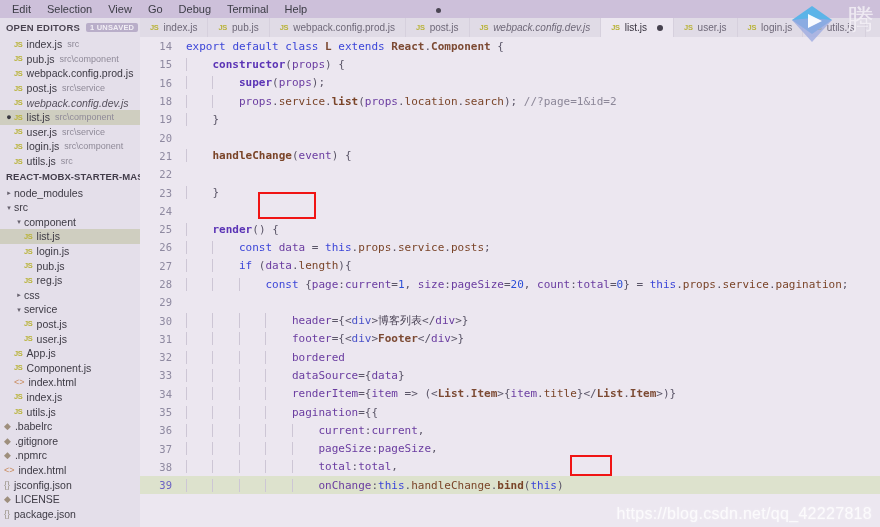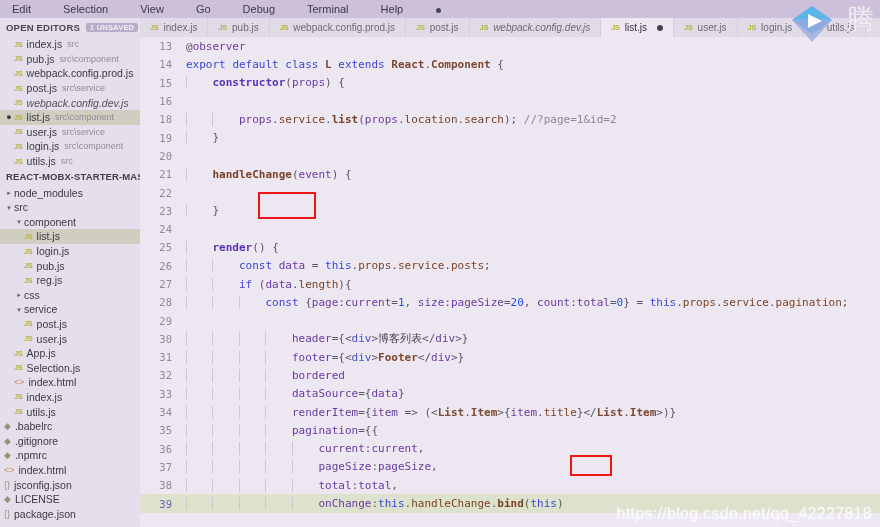--- a/index.html
+++ b/index.html
@@ -11,21 +11,21 @@
     color:#3c3c47;
     -webkit-font-smoothing:antialiased;
   }
   #app{position:relative;width:880px;height:527px;display:flex;flex-direction:column;overflow:hidden;}
 
   
   .titlebar{
     height:18px;flex:0 0 18px;background:#cdc0da;display:flex;align-items:center;
     position:relative;padding-left:4px;
   }
-  .menu{display:flex;align-items:flex-end;gap:16px;}
+  .menu{display:flex;align-items:flex-end;gap:0px;}
   .menu-item{padding:0 8px;line-height:18px;font-size:11px;color:#3b3b45;white-space:nowrap;}
   .win-title{
     position:absolute;left:0;right:0;text-align:center;font-size:10.5px;color:#4a4553;
     pointer-events:none;white-space:nowrap;
   }
   .win-title .dirty-dot{display:inline-block;width:5px;height:5px;border-radius:50%;
      background:#4a4553;margin-right:4px;vertical-align:middle;}
 
   
   .body{flex:1 1 auto;display:flex;min-height:0;}
@@ -269,21 +269,21 @@
           <div class="row indent-2">
             <span class="jsicon">JS</span>
             <span class="fname">user.js</span>
           </div>
           <div class="row indent-1">
             <span class="jsicon">JS</span>
             <span class="fname">App.js</span>
           </div>
           <div class="row indent-1">
             <span class="jsicon">JS</span>
-            <span class="fname">Selection.js</span>
+            <span class="fname">Component.js</span>
           </div>
           <div class="row indent-1">
             <span class="htmlicon">&lt;&gt;</span>
             <span class="fname">index.html</span>
           </div>
           <div class="row indent-1">
             <span class="jsicon">JS</span>
             <span class="fname">index.js</span>
           </div>
           <div class="row indent-1">
@@ -355,24 +355,23 @@
           <div class="tab">
             <span class="jsicon">JS</span>
             <span class="tname">login.js</span>
           </div>
           <div class="tab">
             <span class="jsicon">JS</span>
             <span class="tname">utils.js</span>
           </div>
         </div>
       <div class="code" id="code">
-          <div class="line"><div class="gutter">13</div><div class="ltext"><span class="punc">@</span><span class="id">observer</span></div></div>
           <div class="line"><div class="gutter">14</div><div class="ltext"><span class="kw">export</span> <span class="kw">default</span> <span class="kw">class</span> <span class="cls">L</span> <span class="kw">extends</span> <span class="cls">React</span><span class="punc">.</span><span class="cls">Component</span> <span class="punc">{</span></div></div>
           <div class="line"><div class="gutter">15</div><div class="ltext">    <span class="kw2">constructor</span><span class="punc">(</span><span class="id">props</span><span class="punc">)</span> <span class="punc">{</span><span class="ind" style="left: 2px;"></span></div></div>
-          <div class="line"><div class="gutter">16</div></div>
+          <div class="line"><div class="gutter">16</div><div class="ltext">        <span class="kw2">super</span><span class="punc">(</span><span class="id">props</span><span class="punc">)</span><span class="punc">;</span><span class="ind" style="left: 2px;"></span><span class="ind" style="left: 28.48px;"></span></div></div>
           <div class="line"><div class="gutter">18</div><div class="ltext">        <span class="id">props</span><span class="punc">.</span><span class="prop">service</span><span class="punc">.</span><span class="fn">list</span><span class="punc">(</span><span class="id">props</span><span class="punc">.</span><span class="prop">location</span><span class="punc">.</span><span class="prop">search</span><span class="punc">)</span><span class="punc">;</span> <span class="cmt">//?page=1&amp;id=2</span><span class="ind" style="left: 2px;"></span><span class="ind" style="left: 28.48px;"></span></div></div>
           <div class="line"><div class="gutter">19</div><div class="ltext">    <span class="punc">}</span><span class="ind" style="left: 2px;"></span></div></div>
           <div class="line"><div class="gutter">20</div><div class="ltext"></div></div>
           <div class="line"><div class="gutter">21</div><div class="ltext">    <span class="fn">handleChange</span><span class="punc">(</span><span class="id">event</span><span class="punc">)</span> <span class="punc">{</span><span class="ind" style="left: 2px;"></span></div></div>
           <div class="line"><div class="gutter">22</div><div class="ltext"></div></div>
           <div class="line"><div class="gutter">23</div><div class="ltext">    <span class="punc">}</span><span class="ind" style="left: 2px;"></span></div></div>
           <div class="line"><div class="gutter">24</div><div class="ltext"></div></div>
           <div class="line"><div class="gutter">25</div><div class="ltext">    <span class="kw2">render</span><span class="punc">(</span><span class="punc">)</span> <span class="punc">{</span><span class="ind" style="left: 2px;"></span></div></div>
           <div class="line"><div class="gutter">26</div><div class="ltext">        <span class="kw">const</span> <span class="id">data</span> <span class="punc">=</span> <span class="kw">this</span><span class="punc">.</span><span class="prop">props</span><span class="punc">.</span><span class="prop">service</span><span class="punc">.</span><span class="prop">posts</span><span class="punc">;</span><span class="ind" style="left: 2px;"></span><span class="ind" style="left: 28.48px;"></span></div></div>
           <div class="line"><div class="gutter">27</div><div class="ltext">        <span class="kw">if</span> <span class="punc">(</span><span class="id">data</span><span class="punc">.</span><span class="prop">length</span><span class="punc">)</span><span class="punc">{</span><span class="ind" style="left: 2px;"></span><span class="ind" style="left: 28.48px;"></span></div></div>

